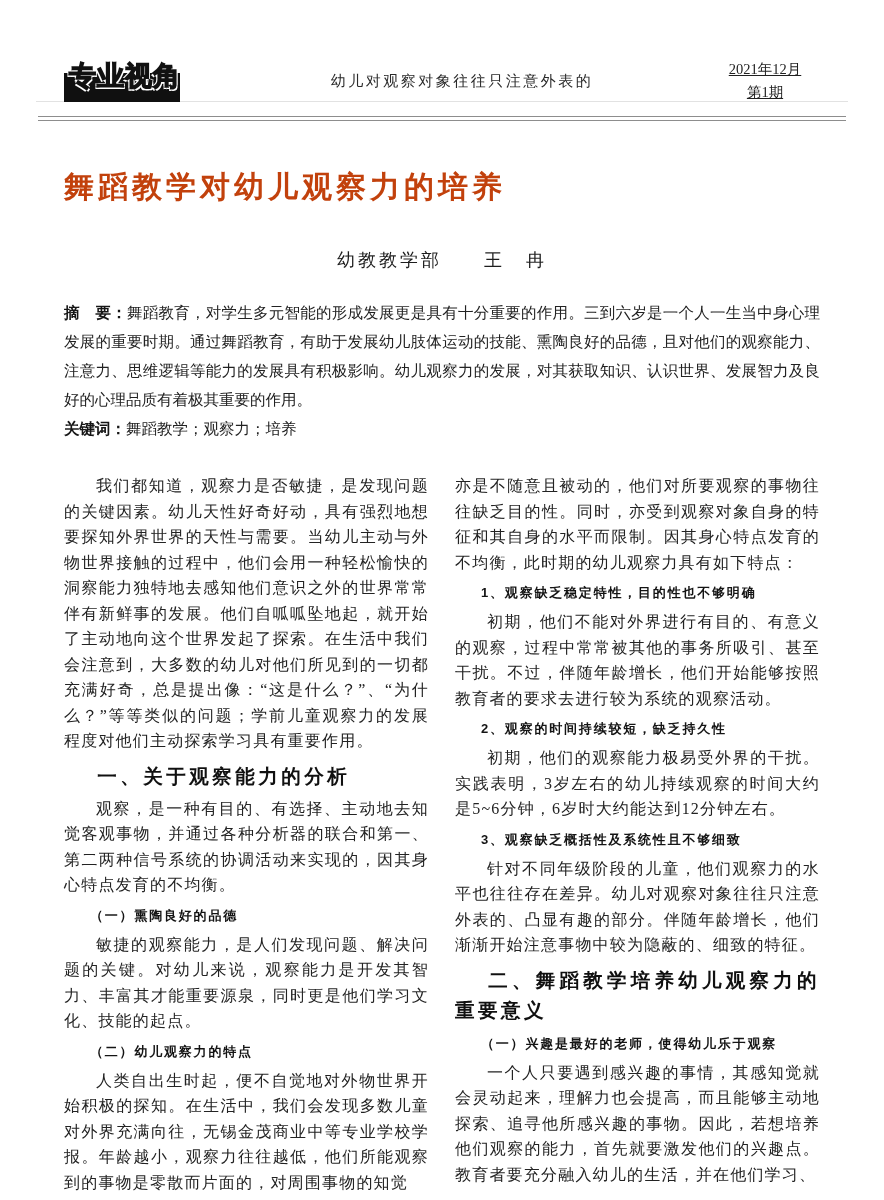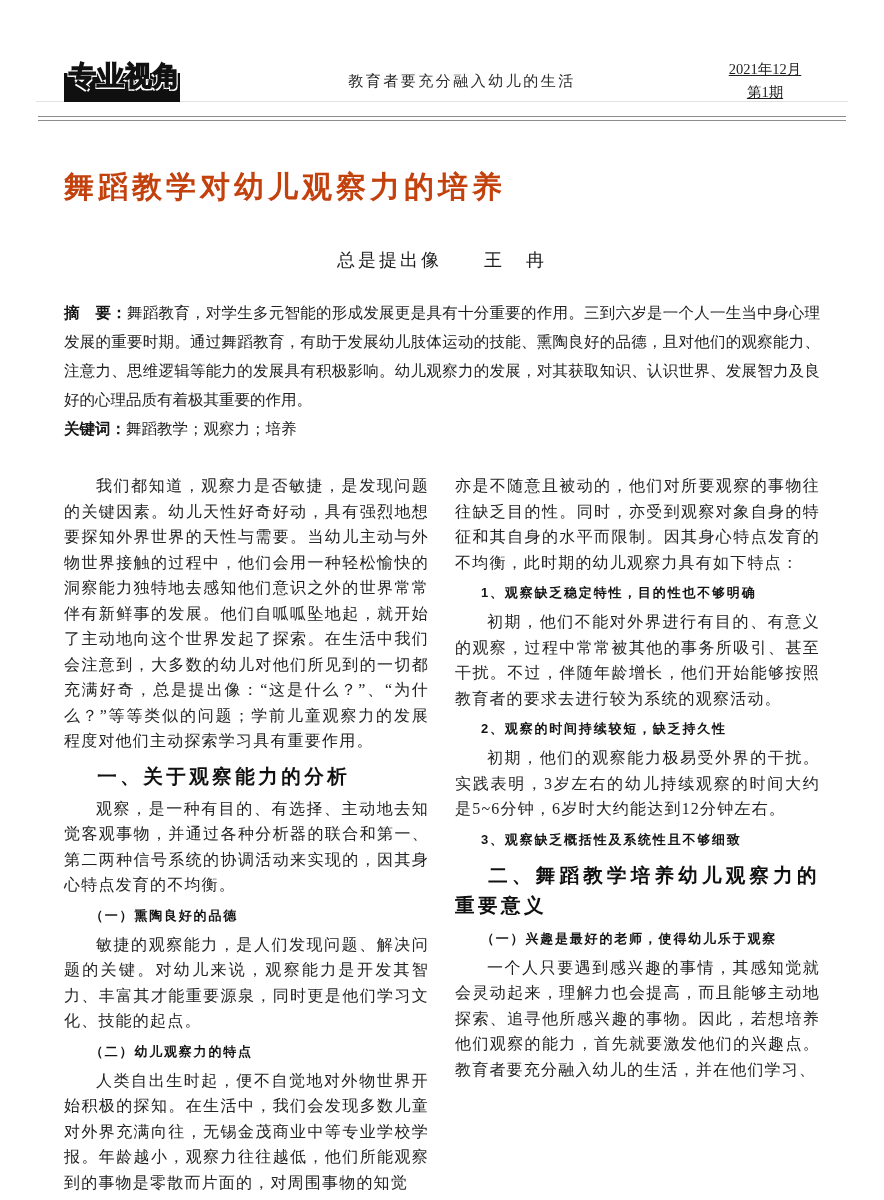--- a/index.html
+++ b/index.html
@@ -48,31 +48,31 @@
 <body>
 
 <div class="page">
   <div class="top-hairline"></div>
 
   <header class="header">
     <div class="logo">
       <div class="logo-box"></div>
       <div class="logo-text">专业视角</div>
     </div>
-    <div class="journal-title">教育者要充分融入幼儿的生活</div>
+    <div class="journal-title">幼儿对观察对象往往只注意外表的</div>
     <div class="issue">
       <div>2021年12月</div>
       <div>第1期</div>
     </div>
   </header>
 
   <div class="double-rule"></div>
 
   <h1 class="article-title">舞蹈教学对幼儿观察力的培养</h1>
-  <div class="author">总是提出像　　王　冉</div>
+  <div class="author">幼教教学部　　王　冉</div>
 
   <section class="abstract">
     <p><span class="label">摘　要：</span><span>舞蹈教育，对学生多元智能的形成发展更是具有十分重要的作用。三到六岁是一个人一生当中身心理发展的重要时期。通过舞蹈教育，有助于发展幼儿肢体运动的技能、熏陶良好的品德，且对他们的观察能力、注意力、思维逻辑等能力的发展具有积极影响。幼儿观察力的发展，对其获取知识、认识世界、发展智力及良好的心理品质有着极其重要的作用。</span></p>
     <p><span class="label">关键词：</span><span>舞蹈教学；观察力；培养</span></p>
   </section>
 
   <div class="columns">
     <div class="col" id="col-left">
         <div class="para">我们都知道，观察力是否敏捷，是发现问题的关键因素。幼儿天性好奇好动，具有强烈地想要探知外界世界的天性与需要。当幼儿主动与外物世界接触的过程中，他们会用一种轻松愉快的洞察能力独特地去感知他们意识之外的世界常常伴有新鲜事的发展。他们自呱呱坠地起，就开始了主动地向这个世界发起了探索。在生活中我们会注意到，大多数的幼儿对他们所见到的一切都充满好奇，总是提出像：“这是什么？”、“为什么？”等等类似的问题；学前儿童观察力的发展程度对他们主动探索学习具有重要作用。</div>
         <div class="h1">一、关于观察能力的分析</div>
@@ -82,20 +82,21 @@
         <div class="h2">（二）幼儿观察力的特点</div>
         <div class="para">人类自出生时起，便不自觉地对外物世界开始积极的探知。在生活中，我们会发现多数儿童对外界充满向往，无锡金茂商业中等专业学校学报。年龄越小，观察力往往越低，他们所能观察到的事物是零散而片面的，对周围事物的知觉</div>
       </div>
     <div class="col" id="col-right">
         <div class="para-cont">亦是不随意且被动的，他们对所要观察的事物往往缺乏目的性。同时，亦受到观察对象自身的特征和其自身的水平而限制。因其身心特点发育的不均衡，此时期的幼儿观察力具有如下特点：</div>
         <div class="h2">1、观察缺乏稳定特性，目的性也不够明确</div>
         <div class="para">初期，他们不能对外界进行有目的、有意义的观察，过程中常常被其他的事务所吸引、甚至干扰。不过，伴随年龄增长，他们开始能够按照教育者的要求去进行较为系统的观察活动。</div>
         <div class="h2">2、观察的时间持续较短，缺乏持久性</div>
         <div class="para">初期，他们的观察能力极易受外界的干扰。实践表明，3岁左右的幼儿持续观察的时间大约是5~6分钟，6岁时大约能达到12分钟左右。</div>
         <div class="h2">3、观察缺乏概括性及系统性且不够细致</div>
+        <div class="para">针对不同年级阶段的儿童，他们观察力的水平也往往存在差异。幼儿对观察对象往往只注意外表的、凸显有趣的部分。伴随年龄增长，他们渐渐开始注意事物中较为隐蔽的、细致的特征。</div>
         <div class="h1">二、舞蹈教学培养幼儿观察力的重要意义</div>
         <div class="h2">（一）兴趣是最好的老师，使得幼儿乐于观察</div>
         <div class="para">一个人只要遇到感兴趣的事情，其感知觉就会灵动起来，理解力也会提高，而且能够主动地探索、追寻他所感兴趣的事物。因此，若想培养他们观察的能力，首先就要激发他们的兴趣点。教育者要充分融入幼儿的生活，并在他们学习、</div>
       </div>
   </div>
 
   <footer class="footer">
     <span class="pageno">50</span>
   </footer>
 </div>

